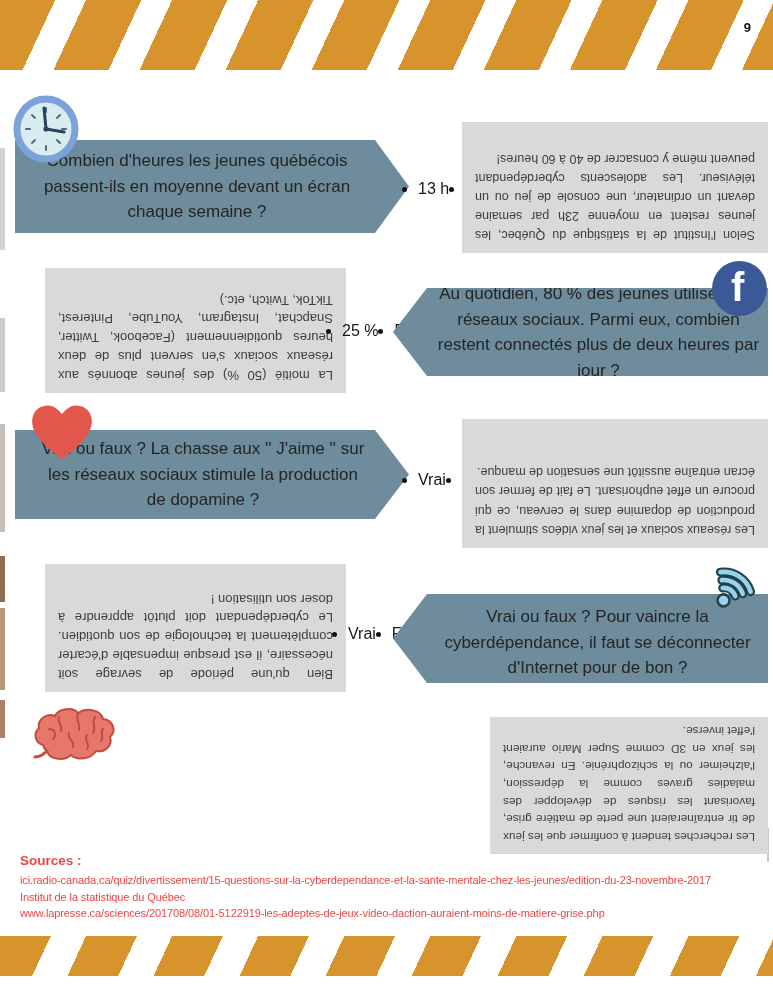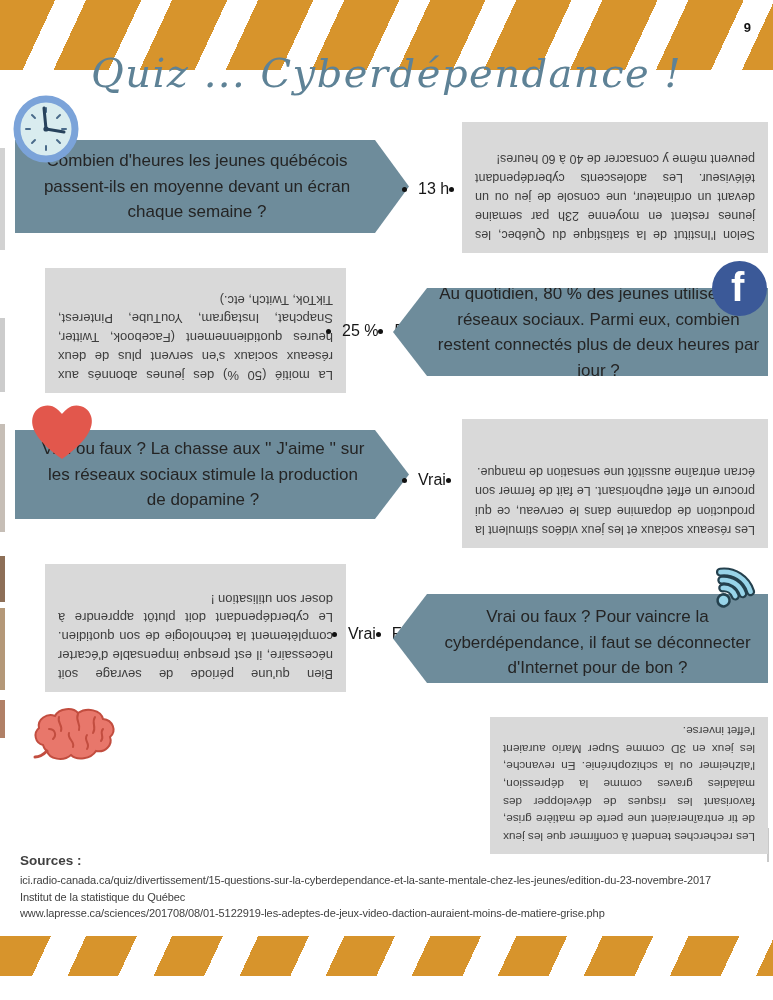--- a/index.html
+++ b/index.html
@@ -61,36 +61,35 @@
   #clock-icon{left:13px;top:95px;width:66px;height:68px;}
   #fb-icon{left:712px;top:261px;width:55px;height:55px;border-radius:50%;
     background:var(--fbblue);}
   #fb-icon span{position:absolute;left:19px;top:4px;color:#fff;font-weight:bold;
     font-size:40px;font-family:"Liberation Sans",sans-serif;}
   #heart-icon{left:26px;top:399px;width:70px;height:64px;}
   #wifi-icon{left:690px;top:550px;width:78px;height:66px;}
   #brain-icon{left:28px;top:704px;width:92px;height:64px;}
 
   
-  .sources{position:absolute;left:20px;top:853px;width:744px;color:#404040;}
+  .sources{position:absolute;left:20px;top:853px;width:744px;color:#ef4444;}
   .sources h4{margin:0 0 4px 0;font-size:13.5px;}
   .sources div{font-size:11px;line-height:1.5;letter-spacing:-0.1px;}
 
   
   .sliver{position:absolute;left:0;width:5px;}
   .edge-line{position:absolute;left:767px;top:828px;width:2px;height:34px;background:#c9c9c9;}
 </style>
 </head>
 <body>
 
 <div class="page" style="--orange:#d7942c;--slate:#6e8c9b;--gray:#d9d9d9;--fbblue:#3b5998;">
 
   <div class="stripes-top"></div>
   <div class="page-number">9</div>
-  <div class="title">Quiz ... Cyberdépendance !</div>
 
   <div class="sliver" style="top:148px;height:102px;background:#d2d2d2;"></div>
   <div class="sliver" style="top:318px;height:74px;background:#cccccc;"></div>
   <div class="sliver" style="top:424px;height:108px;background:#c6beb6;"></div>
   <div class="sliver" style="top:556px;height:46px;background:#8d6f57;"></div>
   <div class="sliver" style="top:608px;height:82px;background:#b49878;"></div>
   <div class="sliver" style="top:700px;height:38px;background:#b08066;"></div>
   <div class="edge-line"></div>
 
   <svg id="clock-icon" class="icon" viewBox="0 0 66 68">

